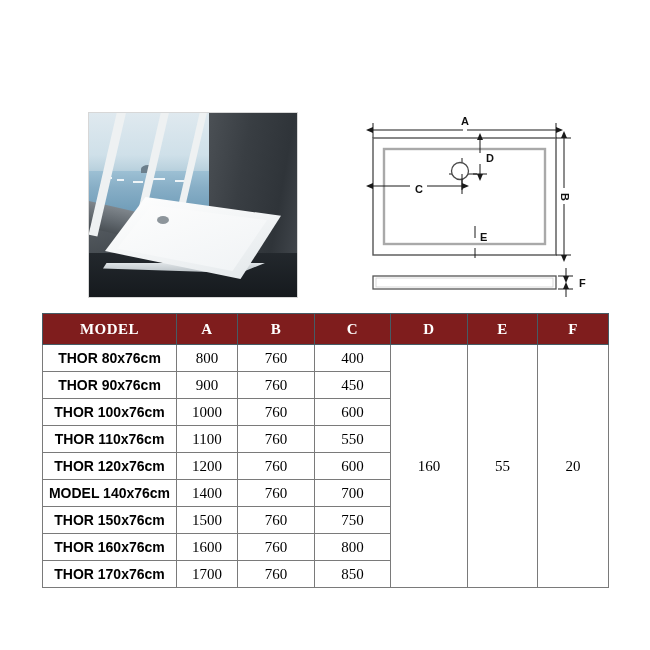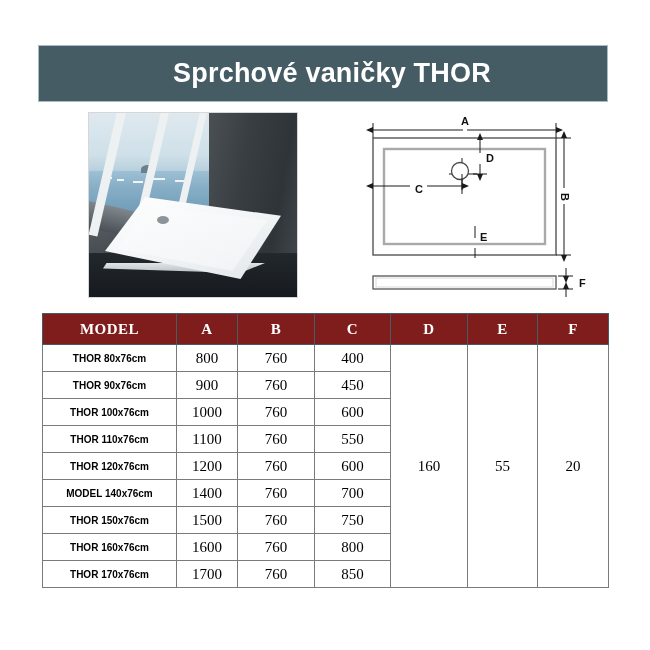--- a/index.html
+++ b/index.html
@@ -171,21 +171,21 @@
   }
   #spec-table thead th.col-model { font-size: 15px; }
   #spec-table tbody td {
     height: 26px;
     font-family: "Liberation Sans", sans-serif;
     font-size: 14.5px;
     color: #000;
   }
   #spec-table tbody td.model-cell {
     font-weight: bold;
-    font-size: 10px;
+    font-size: 14px;
   }
   #spec-table tbody td.dim-cell {
     font-family: "Liberation Serif", serif;
     font-size: 15px;
     margin-left: 10px;
   }
   #spec-table tbody td.merged-cell {
     font-family: "Liberation Serif", serif;
     font-size: 15px;
   }
@@ -195,23 +195,20 @@
   .c-c { width: 76px; }
   .c-d { width: 77px; }
   .c-e { width: 70px; }
   .c-f { width: 71px; }
 </style>
 </head>
 <body>
 
 <div id="page">
 
-  <div id="title-banner">
-    <span id="title-text">Sprchové vaničky THOR</span>
-  </div>
 
   <div id="photo-frame">
     <div class="ph" id="ph-window"></div>
     <div class="ph" id="ph-sea"></div>
     <div class="ph" id="ph-island"></div>
     <div class="ph ph-boat" style="left:14px; top:64px; width:9px;"></div>
     <div class="ph ph-boat" style="left:28px; top:66px; width:7px;"></div>
     <div class="ph ph-boat" style="left:44px; top:68px; width:10px;"></div>
     <div class="ph ph-boat" style="left:64px; top:65px; width:12px;"></div>
     <div class="ph ph-boat" style="left:86px; top:67px; width:9px;"></div>

